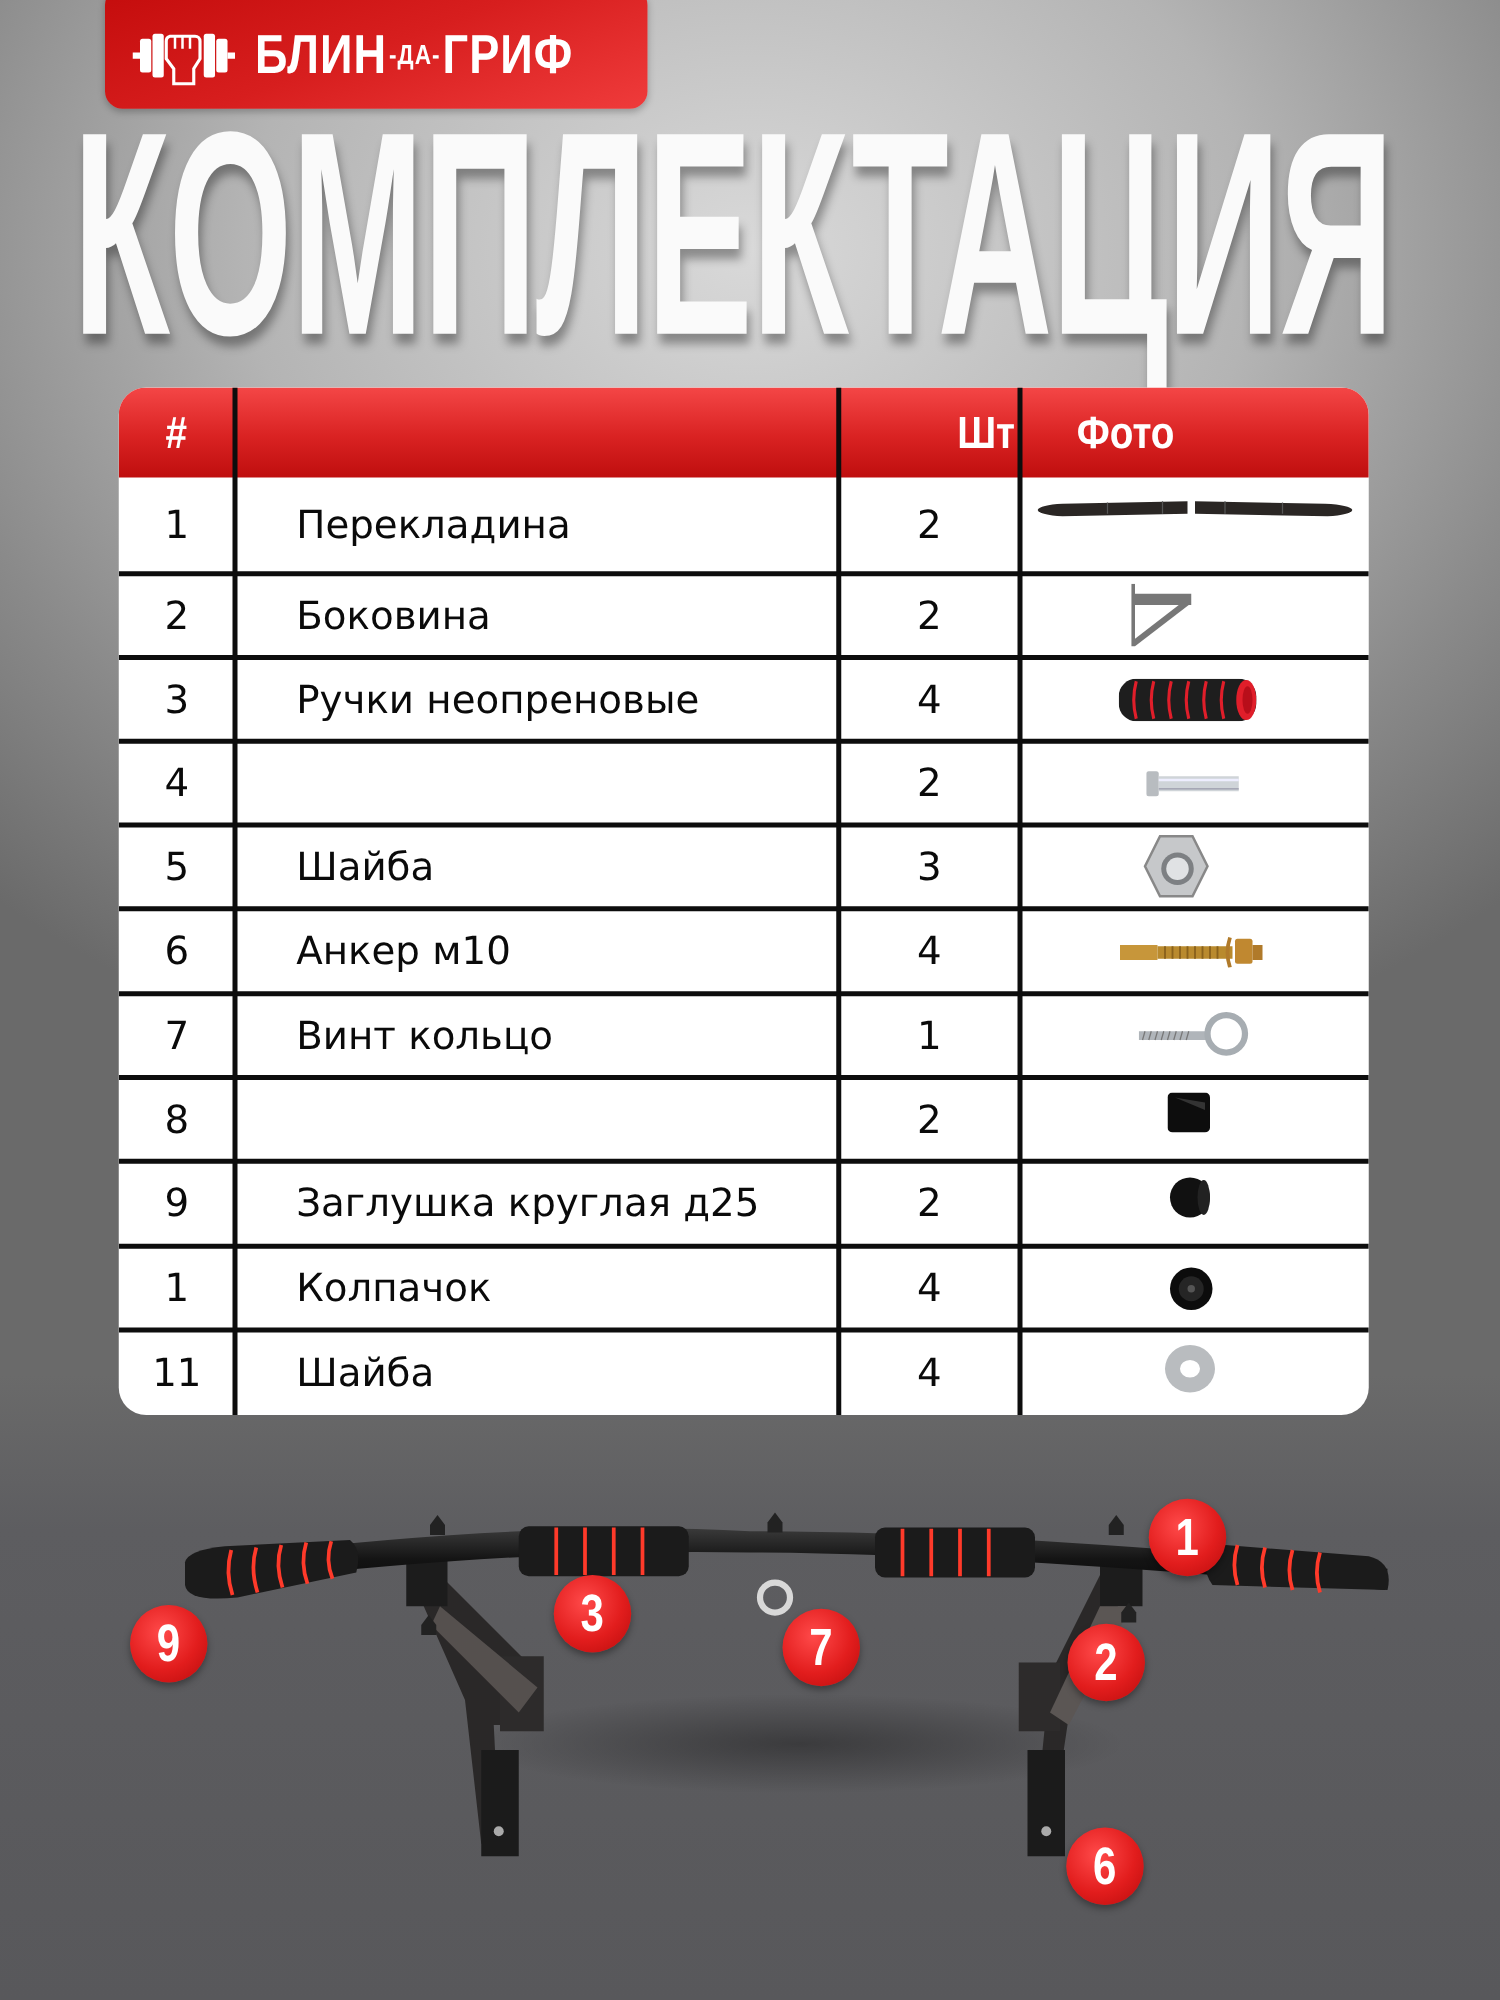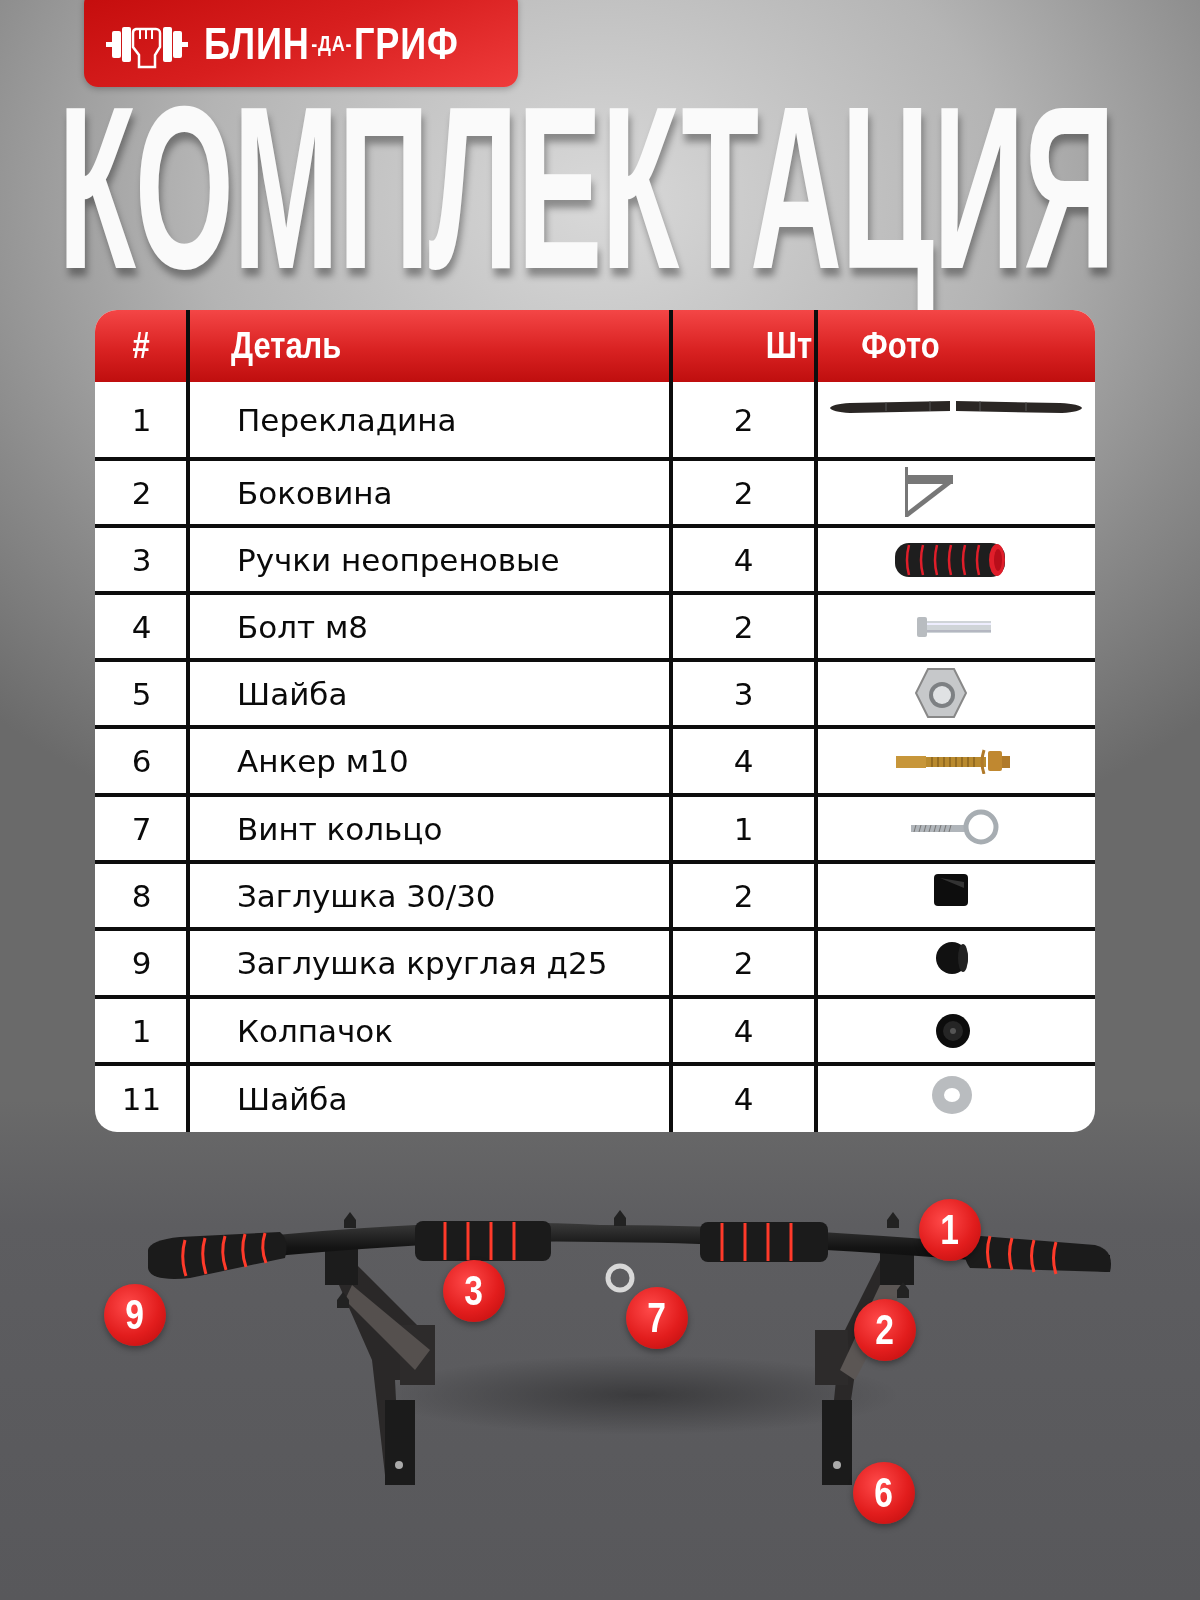--- a/index.html
+++ b/index.html
@@ -102,21 +102,20 @@
     <span class="small">-ДА-</span>
     <span>ГРИФ</span>
   </div>
 </div>
 
 <div class="title">КОМПЛЕКТАЦИЯ</div>
 
 <div class="table">
   <div class="thead">
     <div class="th" style="left:0;width:93px;text-align:center;"><span>#</span></div>
-    <div class="th" style="left:127px;"><span>Деталь</span></div>
     <div class="th" style="left:576px;width:145px;text-align:right;"><span>Шт</span></div>
     <div class="th" style="left:760px;width:200px;text-align:left;"><span>Фото</span></div>
   </div>
 
   <div class="row first" style="top:72px;height:75px;">
     <div class="cell c-num">1</div>
     <div class="cell c-name">Перекладина</div>
     <div class="cell c-qty">2</div>
     <div class="cell c-photo" style="align-items:flex-start;padding-top:18px;">
       <svg width="252" height="16" viewBox="0 0 252 16">
@@ -159,21 +158,20 @@
             <path d="M84 2 Q80 17 84 32"></path>
         </g>
         <ellipse cx="102" cy="17" rx="8" ry="16" fill="#e01e2a"></ellipse>
         <ellipse cx="103" cy="17" rx="4" ry="11" fill="#b80e1a"></ellipse>
       </svg>
     </div>
   </div>
 
   <div class="row" style="top:281px;height:67px;">
     <div class="cell c-num">4</div>
-    <div class="cell c-name">Болт м8</div>
     <div class="cell c-qty">2</div>
     <div class="cell c-photo">
       <svg width="76" height="24" viewBox="0 0 76 24" style="margin-left:-2px;">
         <rect x="0" y="2" width="10" height="20" rx="2" fill="#b8bcc0"></rect>
         <rect x="10" y="6" width="64" height="12" fill="#cfd4d8"></rect>
         <line x1="10" y1="9" x2="74" y2="9" stroke="#eef" stroke-width="2"></line>
         <line x1="10" y1="16" x2="74" y2="16" stroke="#99a" stroke-width="1"></line>
       </svg>
     </div>
   </div>
@@ -233,21 +231,20 @@
           <line x1="35" y1="16" x2="33" y2="23"></line>
             <line x1="40" y1="16" x2="38" y2="23"></line>
         </g>
         <circle cx="70" cy="18" r="15" fill="none" stroke="#a7adb2" stroke-width="5"></circle>
       </svg>
     </div>
   </div>
 
   <div class="row" style="top:550px;height:67px;">
     <div class="cell c-num">8</div>
-    <div class="cell c-name">Заглушка 30/30</div>
     <div class="cell c-qty">2</div>
     <div class="cell c-photo">
       <svg width="36" height="32" viewBox="0 0 36 32" style="margin-left:-8px;margin-top:-12px;">
         <rect x="0" y="0" width="34" height="32" rx="4" fill="#0d0d0d"></rect>
         <path d="M6 4 L30 14 L30 8z" fill="#333"></path>
       </svg>
     </div>
   </div>
 
   <div class="row" style="top:617px;height:68px;">

